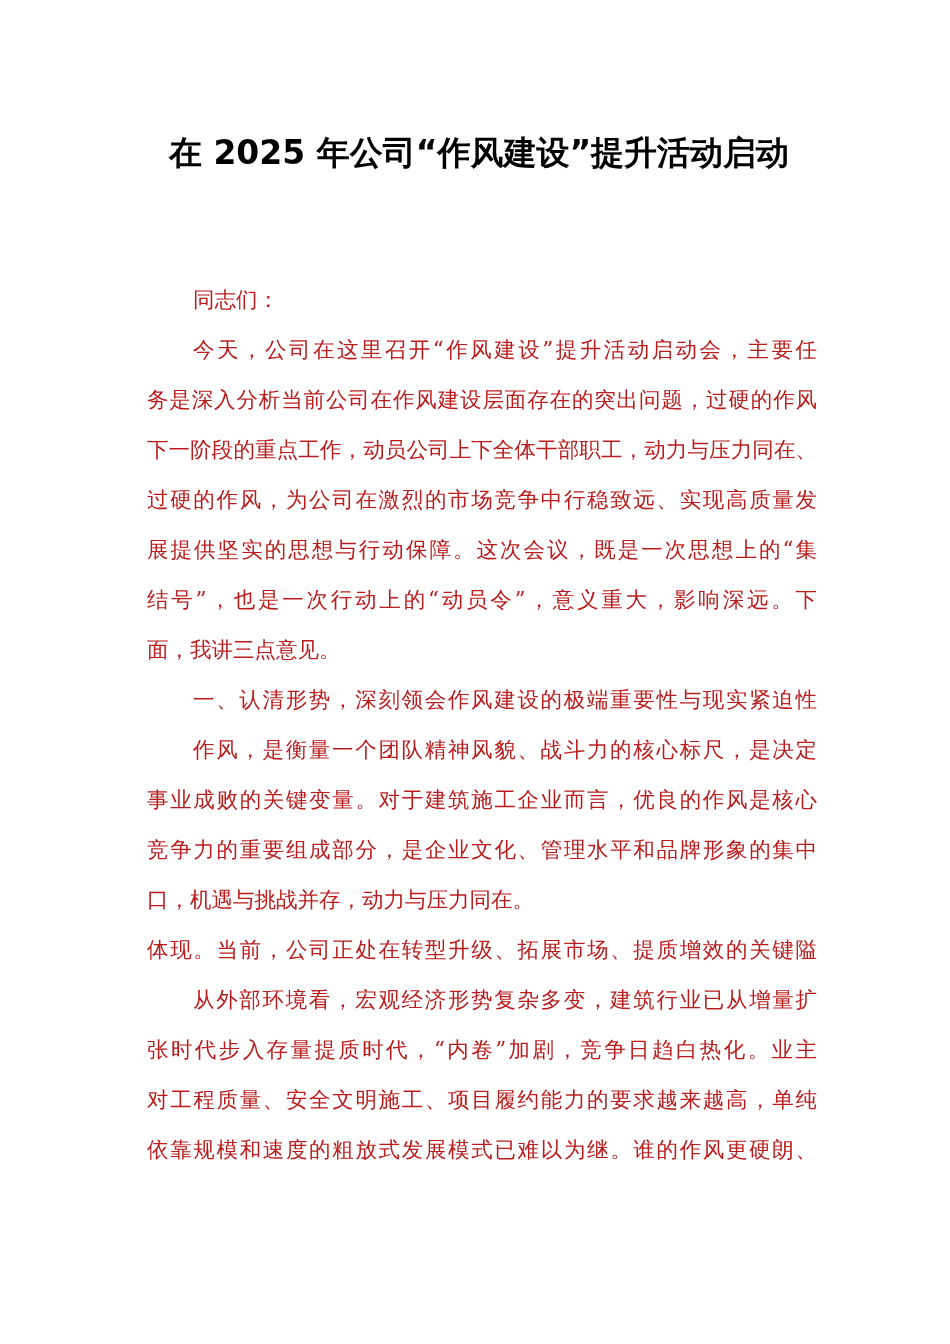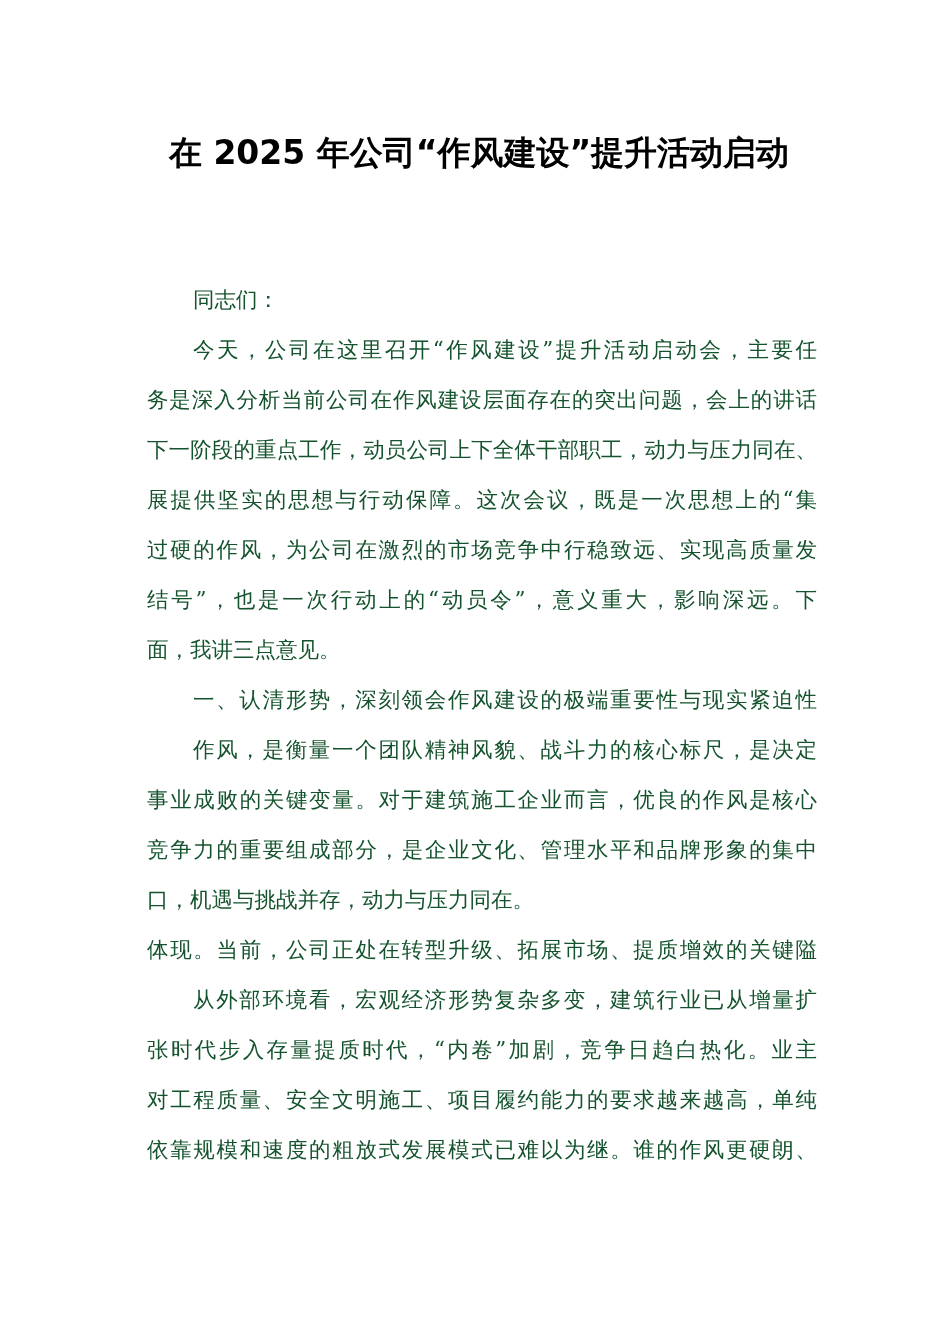--- a/index.html
+++ b/index.html
@@ -41,21 +41,21 @@
       white-space: nowrap;
     }
     .body {
       position: absolute;
       left: 143px;
       top: 275px;
       width: 670px;
       font-family: "DejaVu Serif", "Liberation Serif", serif;
       font-size: 21.5px;
       line-height: 50px;
-      color: #14532d;
+      color: #b91c1c;
     }
     .line-row {
       display: block;
       white-space: nowrap;
       height: 50px;
       text-align: justify;
       text-align-last: justify;
     }
     .line-row.last {
       text-align-last: left;
@@ -72,24 +72,24 @@
 
 <div class="page">
   <h1 class="title">
     <span class="line">在 2025 年公司“作风建设”提升活动启动</span>
   </h1>
 
   <div class="body">
     <span class="line-row indent short">同志们：</span>
 
     <span class="line-row indent">今天，公司在这里召开“作风建设”提升活动启动会，主要任</span>
-    <span class="line-row">务是深入分析当前公司在作风建设层面存在的突出问题，会上的讲话</span>
+    <span class="line-row">务是深入分析当前公司在作风建设层面存在的突出问题，过硬的作风</span>
     <span class="line-row">下一阶段的重点工作，动员公司上下全体干部职工，动力与压力同在、</span>
+    <span class="line-row">过硬的作风，为公司在激烈的市场竞争中行稳致远、实现高质量发</span>
     <span class="line-row">展提供坚实的思想与行动保障。这次会议，既是一次思想上的“集</span>
-    <span class="line-row">过硬的作风，为公司在激烈的市场竞争中行稳致远、实现高质量发</span>
     <span class="line-row">结号”，也是一次行动上的“动员令”，意义重大，影响深远。下</span>
     <span class="line-row last">面，我讲三点意见。</span>
 
     <span class="line-row indent">一、认清形势，深刻领会作风建设的极端重要性与现实紧迫性</span>
 
     <span class="line-row indent">作风，是衡量一个团队精神风貌、战斗力的核心标尺，是决定</span>
     <span class="line-row">事业成败的关键变量。对于建筑施工企业而言，优良的作风是核心</span>
     <span class="line-row">竞争力的重要组成部分，是企业文化、管理水平和品牌形象的集中</span>
     <span class="line-row last">口，机遇与挑战并存，动力与压力同在。</span>
     <span class="line-row">体现。当前，公司正处在转型升级、拓展市场、提质增效的关键隘</span>

